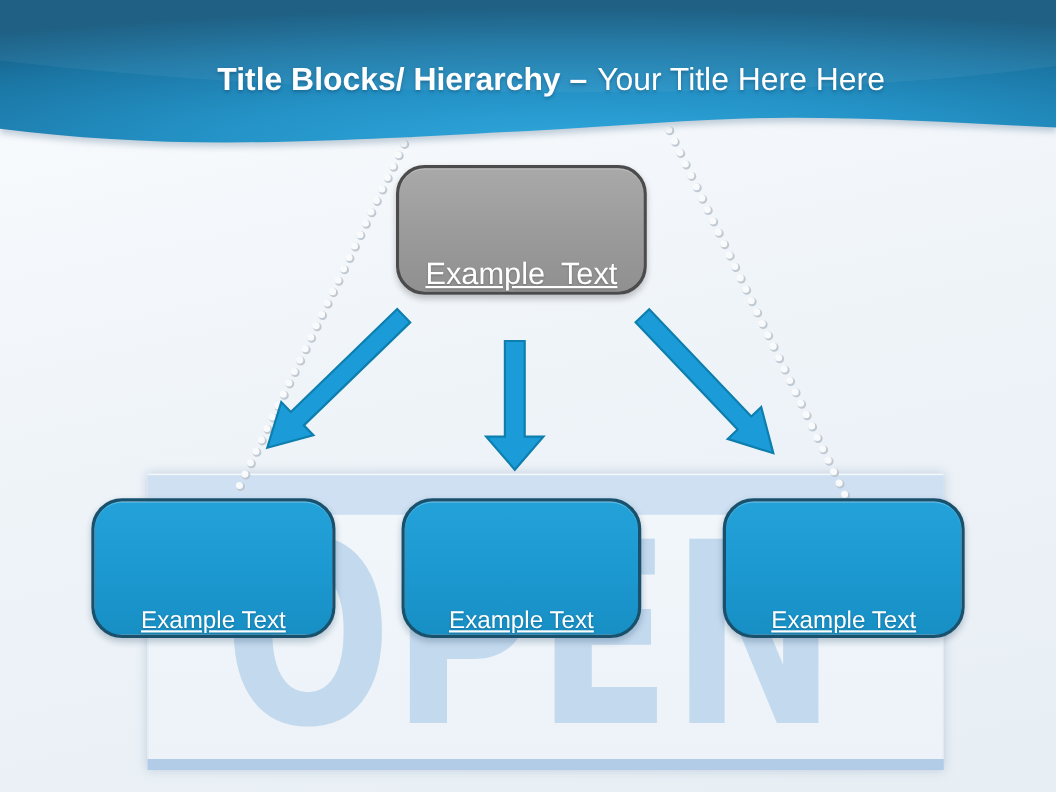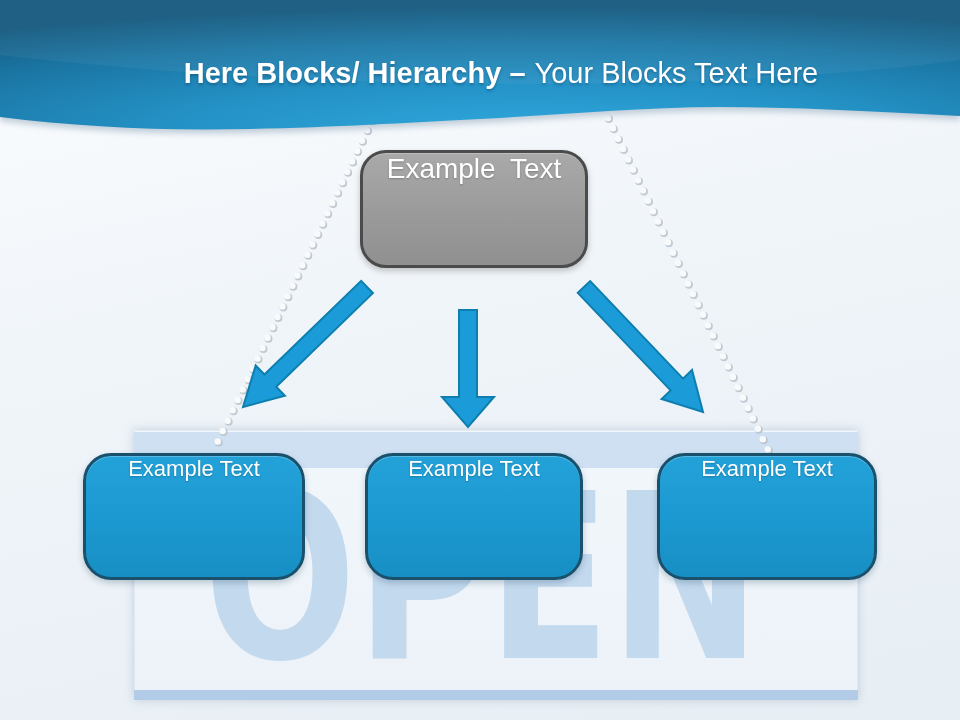--- a/index.html
+++ b/index.html
@@ -54,24 +54,25 @@
     text-shadow:0 2px 3px rgba(10,50,80,.35);
     white-space:nowrap;
   }
   .slide-title .t-bold{font-weight:bold;}
   .slide-title .t-reg{font-weight:normal;margin-left:9px;}
 
   
   .node{
     position:absolute;
     box-sizing:border-box;
-    display:flex;align-items:flex-start;justify-content:center;
+    display:flex;align-items:flex-end;justify-content:center;
     color:#ffffff;
     text-shadow:0 1px 2px rgba(0,0,0,.22);
     z-index:6;
+    text-decoration:underline;
   }
   .root-node{
     left:360px;top:150px;width:228px;height:118px;
     background:linear-gradient(180deg,#a9a9a9 0%,#9a9a9a 55%,#909090 100%);
     border:3px solid #4b4b4b;
     border-radius:26px;
     font-size:28px;
     word-spacing:7px;
     box-shadow:0 3px 6px rgba(0,0,0,.22), inset 0 1px 0 rgba(255,255,255,.25);
   }
@@ -123,21 +124,21 @@
     </defs>
     <path class="header-wave" d="M0,0 L960,0 L960,116
              C880,112 800,107 720,107
              C640,107 560,115 480,119
              C400,123 340,127 250,129
              C160,131 80,127 0,117 Z" fill="url(#hdrGrad)"></path>
     <path d="M0,0 L960,0 L960,60 C700,95 300,90 0,55 Z" fill="rgba(255,255,255,0.05)"></path>
   </svg>
 
   <div class="slide-title">
-    <span class="t-bold">Here Blocks/ Hierarchy –</span><span class="t-reg">Your Blocks Text Here</span>
+    <span class="t-bold">Title Blocks/ Hierarchy –</span><span class="t-reg">Your Title Here Here</span>
   </div>
 
   <svg class="arrows" width="960" height="720" viewBox="0 0 960 720">
     <polygon class="arrow" points="361.1,280.9 264.4,374.5 255.7,365.5 243,407 284.9,395.7 276.2,386.7 372.9,293.1"></polygon>
     <polygon class="arrow" points="459,310 459,397 442,397 468,427 494,397 477,397 477,310"></polygon>
     <polygon class="arrow" points="577.8,292.9 670.6,390.4 661.6,399.0 703,412 692.0,370.0 683.0,378.6 590.2,281.1"></polygon>
   </svg>
 
   <div class="node root-node">
     <span>Example Text</span>

